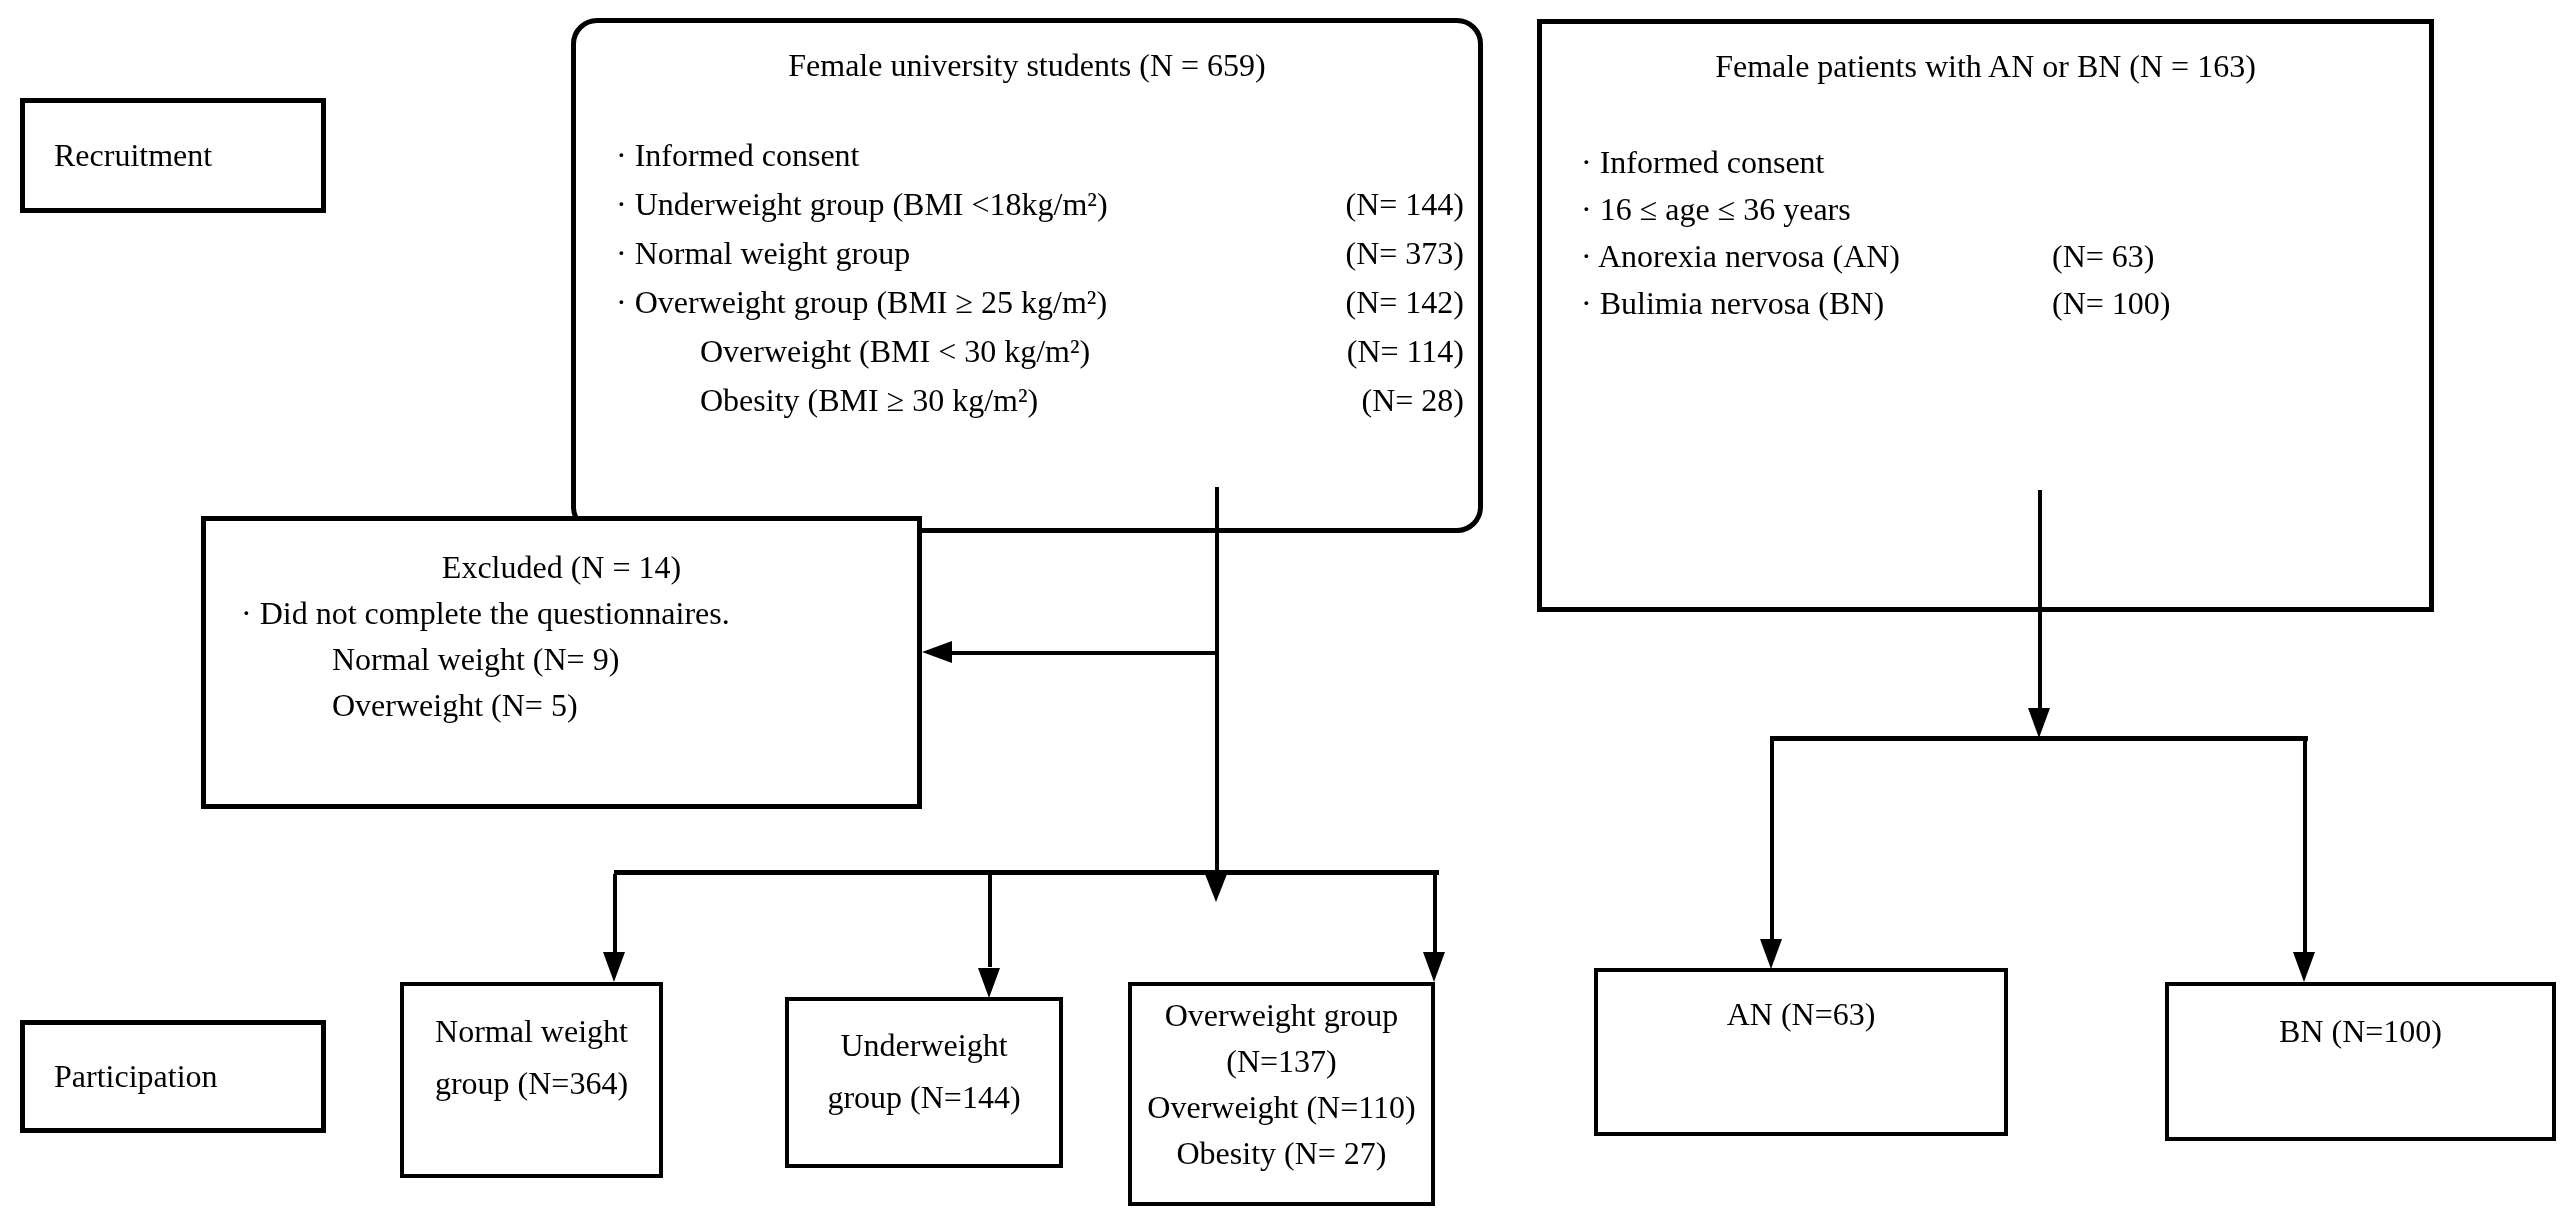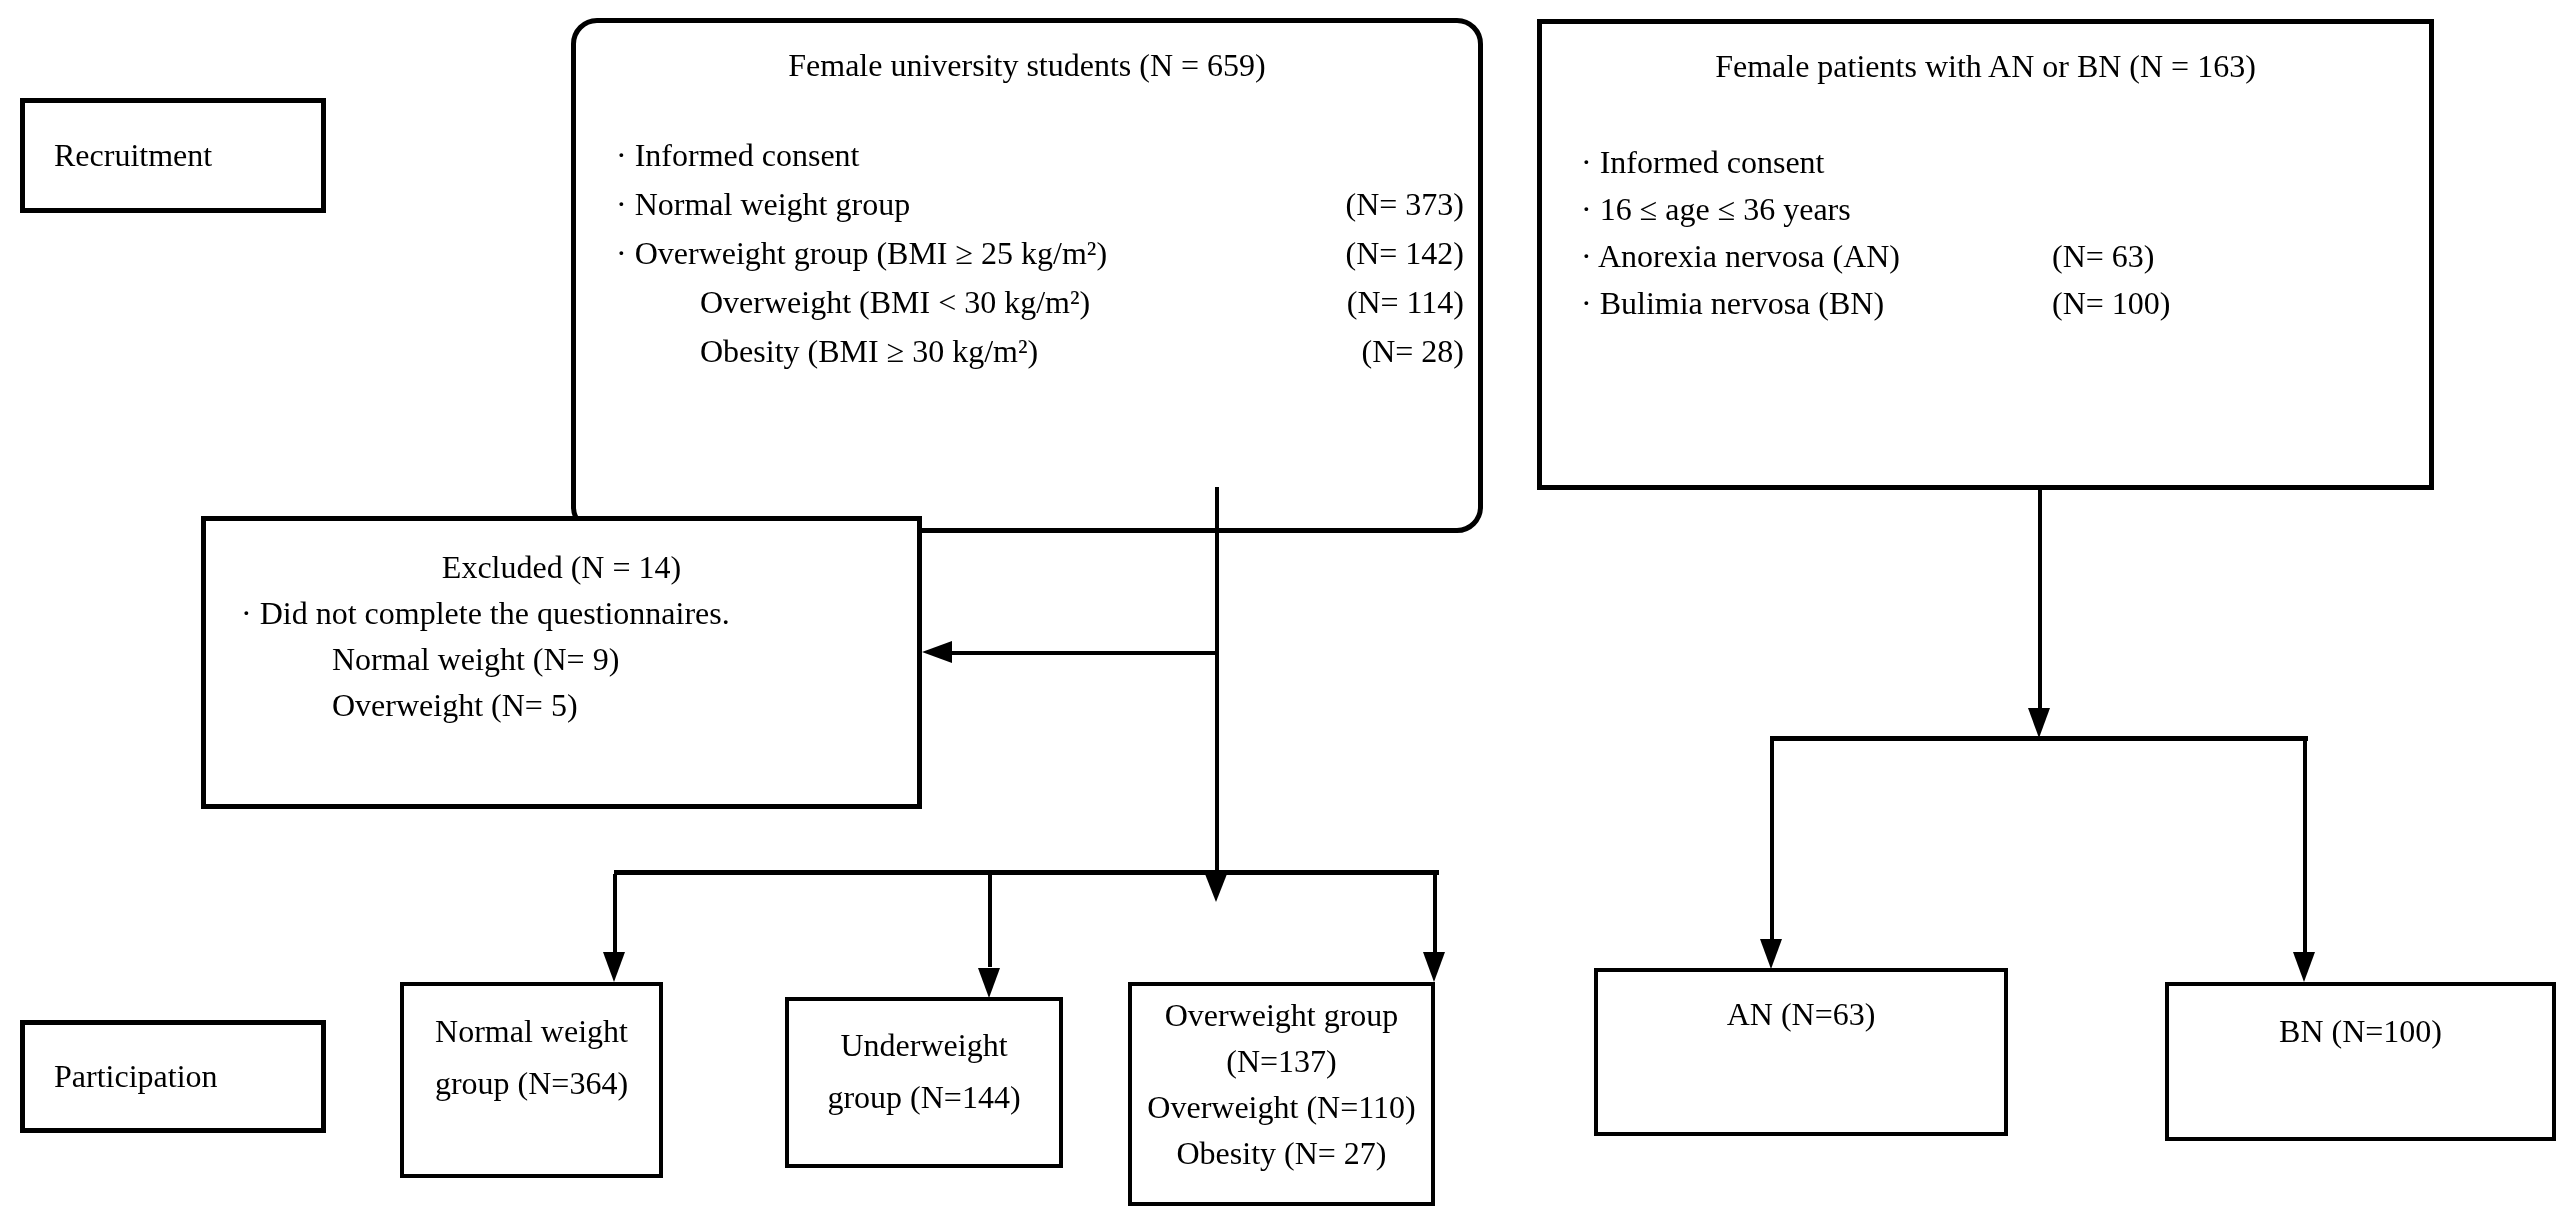--- a/index.html
+++ b/index.html
@@ -46,39 +46,43 @@
   </div>
 
   <div class="box" style="left:571px;top:18px;width:912px;height:515px;border-radius:26px;">
     <div class="bigtitle">Female university students (N = 659)</div>
     <div class="u-items">
       <div class="u-row">
         <span>· Informed consent</span>
         <span></span>
       </div>
       <div class="u-row">
+        <span>· Underweight group (BMI &lt;18kg/m²)</span>
+        <span>(N= 144)</span>
+      </div>
+      <div class="u-row">
         <span>· Normal weight group</span>
         <span>(N= 373)</span>
       </div>
       <div class="u-row">
         <span>· Overweight group (BMI ≥ 25 kg/m²)</span>
         <span>(N= 142)</span>
       </div>
       <div class="u-row sub">
         <span>Overweight (BMI &lt; 30 kg/m²)</span>
         <span>(N= 114)</span>
       </div>
       <div class="u-row sub">
         <span>Obesity (BMI ≥ 30 kg/m²)</span>
         <span>(N= 28)</span>
       </div>
     </div>
   </div>
 
-  <div class="box" style="left:1537px;top:19.3px;width:897px;height:471px;">
+  <div class="box" style="left:1537px;top:19.3px;width:897px;height:593px;">
     <div class="bigtitle">Female patients with AN or BN (N = 163)</div>
     <div class="p-items">
       <div class="p-row">
         <span class="p-label">· Informed consent</span>
         <span></span>
       </div>
       <div class="p-row">
         <span class="p-label">· 16 ≤ age ≤ 36 years</span>
         <span></span>
       </div>

